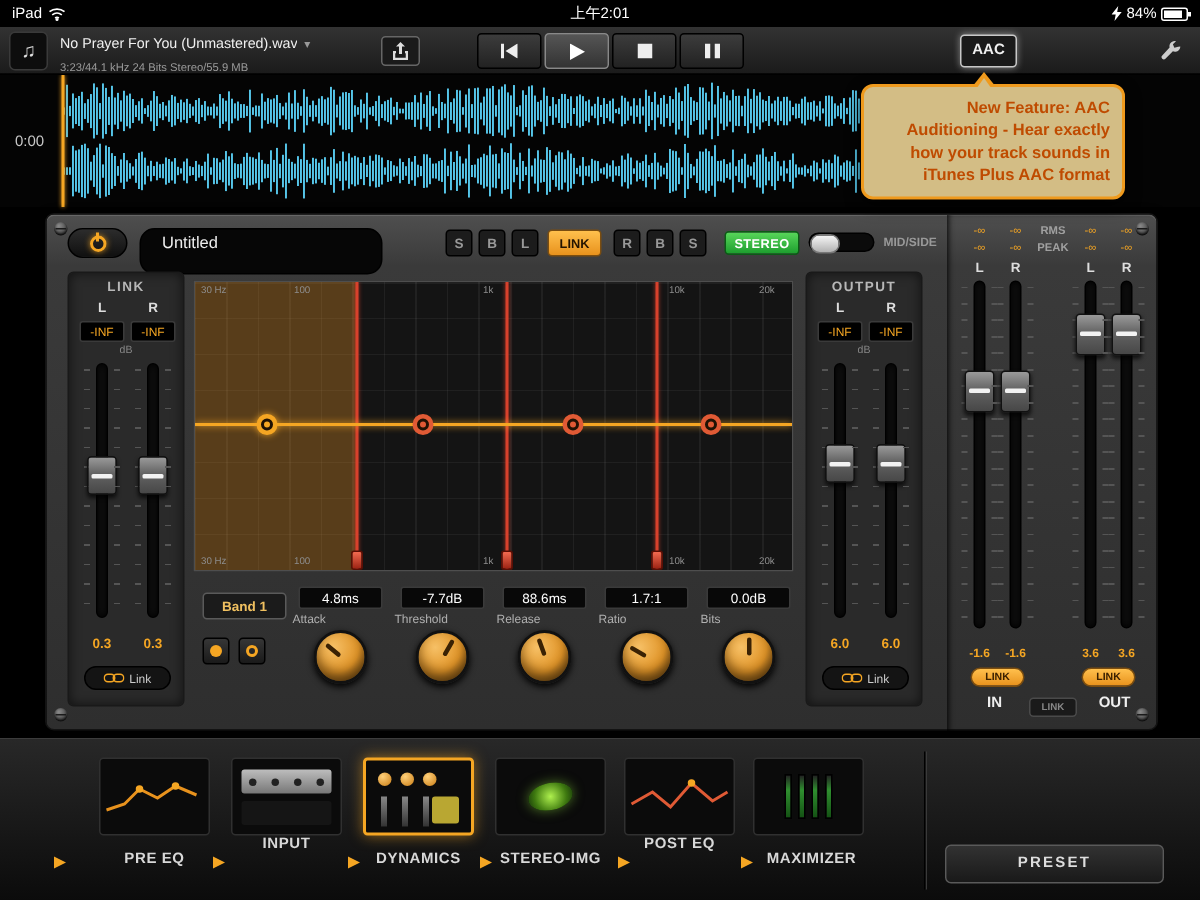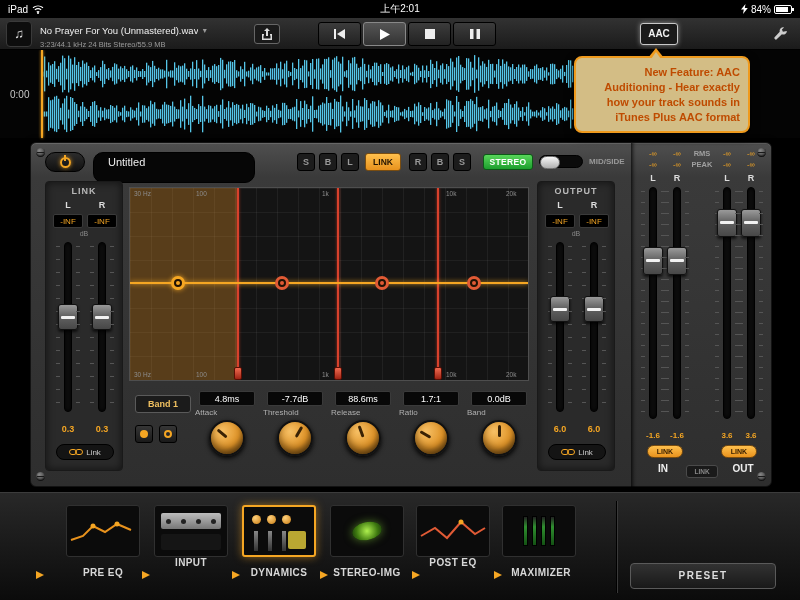--- a/index.html
+++ b/index.html
@@ -1101,21 +1101,21 @@
     </div>
     <div class="kgroup" style="left:368px">
       <div class="kval">1.7:1</div>
       <div class="klabel">Ratio</div>
       <div class="knob">
           <span class="needle" style="--rot:-60deg"></span>
         </div>
     </div>
     <div class="kgroup" style="left:436px">
       <div class="kval">0.0dB</div>
-      <div class="klabel">Band</div>
+      <div class="klabel">Bits</div>
       <div class="knob">
           <span class="needle" style="--rot:0deg"></span>
         </div>
     </div>
 
     <div class="io-panel" style="left:506px">
       <div class="io-title">OUTPUT</div>
       <div class="io-lr">
         <span style="left:22px">L</span>
         <span style="left:56px">R</span>

